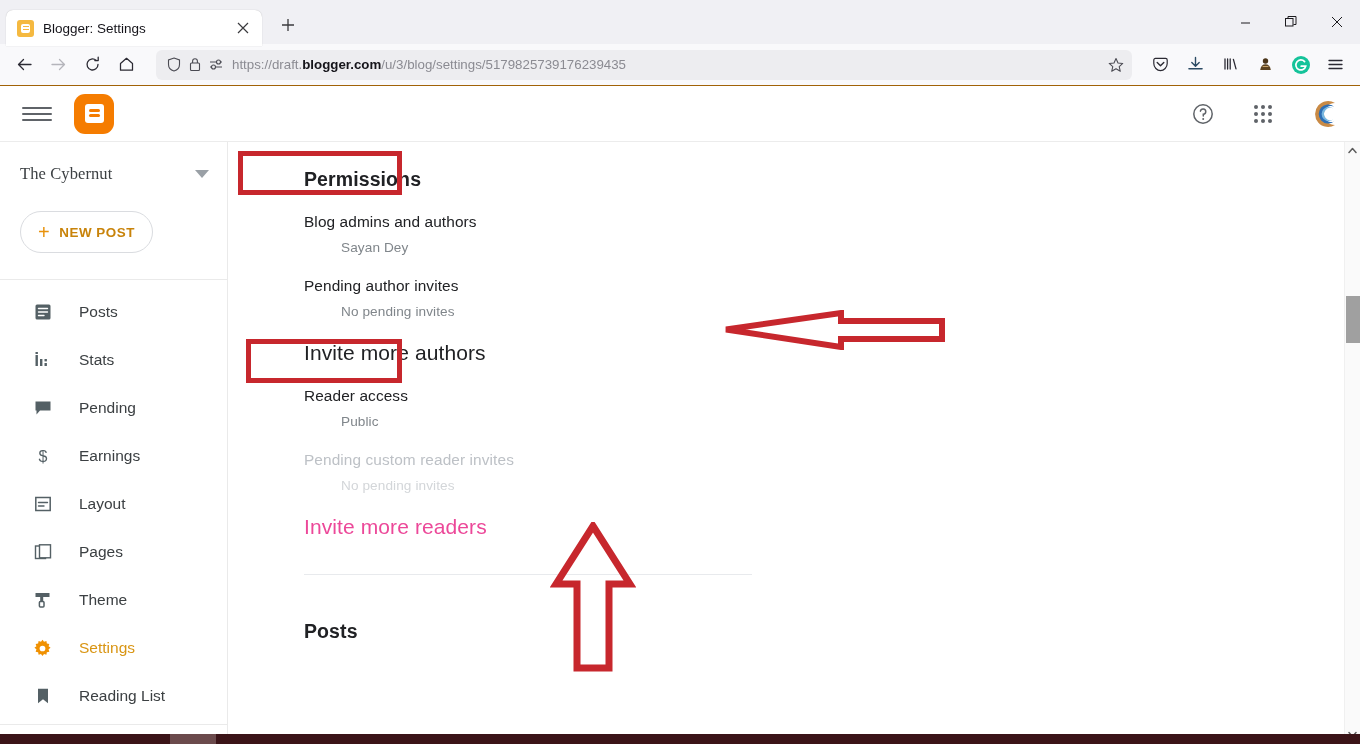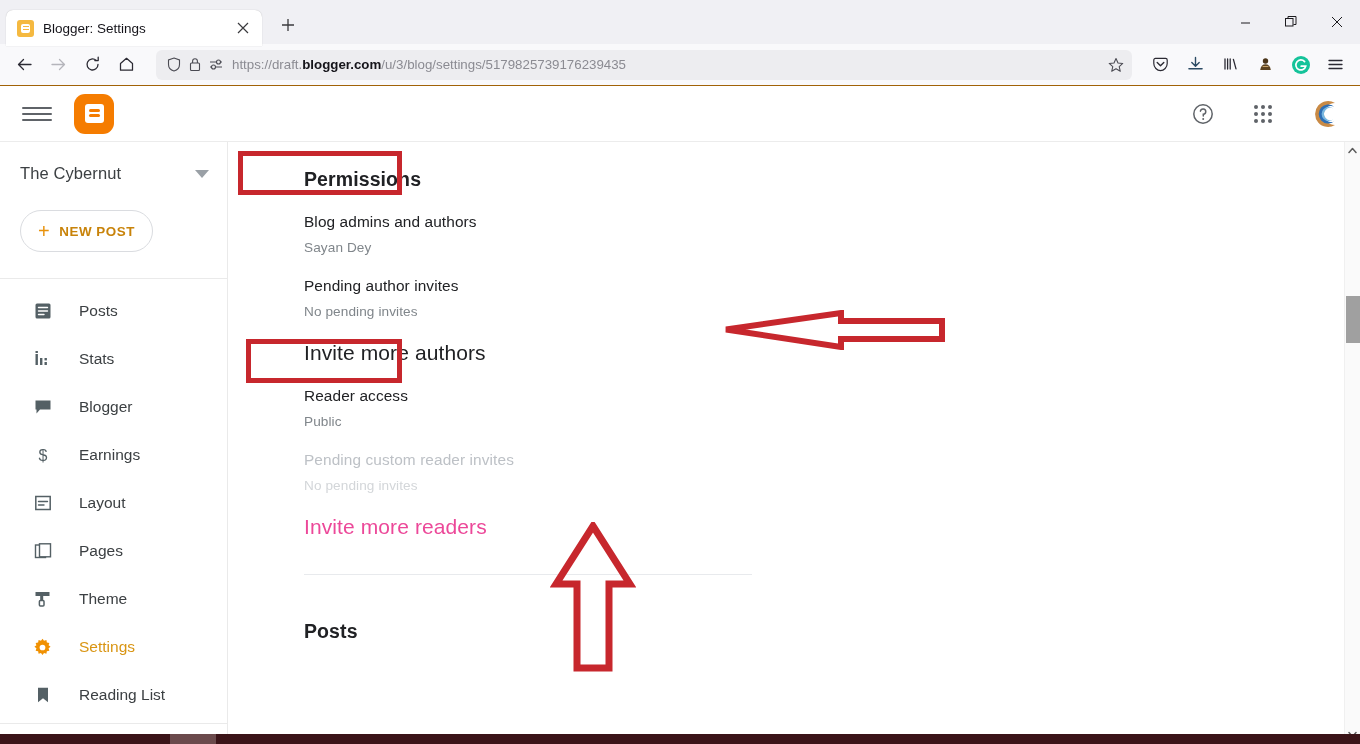--- a/index.html
+++ b/index.html
@@ -130,21 +130,21 @@
   }
 
   .body-wrap { display:flex; height: calc(100% - 56px); position:relative; }
 
   
   .sidebar {
     width: 228px; flex: 0 0 228px; border-right: 1px solid #eaeaea;
     background:#fff; display:flex; flex-direction:column; position:relative;
   }
   .blogsel {
-    display:flex; align-items:center; padding: 22px 18px 0 20px;
+    display:flex; align-items:center; padding: 22px 18px 0 20px; font-family: Liberation Serif, serif;
   }
   .blogname { font-size: 16.5px; color:#3c4043; letter-spacing:.1px; }
   .caret {
     margin-left:auto; width:0; height:0;
     border-left:7px solid transparent; border-right:7px solid transparent;
     border-top:8px solid #9aa0a6;
   }
   .newpost {
     margin: 27px 0 0 20px; width: 133px; height: 42px;
     border: 1px solid #dadce0; border-radius: 22px;
@@ -167,21 +167,21 @@
 
   
   .content { flex:1 1 auto; position:relative; overflow:hidden; background:#fff; }
   .content-inner { padding: 26px 0 0 76px; position:relative; }
 
   .sec-title {
     font-size: 19.5px; color:#202124; font-weight: 700; letter-spacing: .1px;
   }
   .row { margin-top: 22px; }
   .row-label { font-size: 15.4px; color:#202124; letter-spacing:.1px; }
-  .row-value { font-size: 13.6px; color:#80868b; margin-top: 9px; letter-spacing:.1px; }
+  .row-value { font-size: 13.6px; color:#80868b; margin-top: 9px; letter-spacing:.1px;margin-left:37px; }
   .row.muted .row-label { color:#bdc1c6; }
   .row.muted .row-value { color:#d3d6d9; }
   .link-row { font-size: 21px; color:#202124; margin-top: 22px; letter-spacing:.1px; }
   .link-row.muted { color:#ec4899; }
   .hr { width: 448px; height:1px; background:#e8eaed; margin-top: 35px; }
   .sec-title.second { margin-top: 45px; }
 
   
   .anno { position:absolute; pointer-events:none; }
   .box {
@@ -420,21 +420,21 @@
                 </svg>
             </span>
             <span>Stats</span>
           </div>
           <div class="snav-item">
             <span class="sicon">
               <svg width="18" height="18" viewBox="0 0 18 18">
                   <path d="M1.5 2.5 H16.5 V11.5 H6 L2.5 15.5 V11.5 H1.5 Z" fill="#546065"></path>
                 </svg>
             </span>
-            <span>Blogger</span>
+            <span>Pending</span>
           </div>
           <div class="snav-item">
             <span class="sicon">
               <svg width="18" height="18" viewBox="0 0 18 18">
                   <text x="9" y="14.5" font-family="Liberation Sans, sans-serif" font-size="16" fill="#546065" text-anchor="middle">$</text>
                 </svg>
             </span>
             <span>Earnings</span>
           </div>
           <div class="snav-item">

